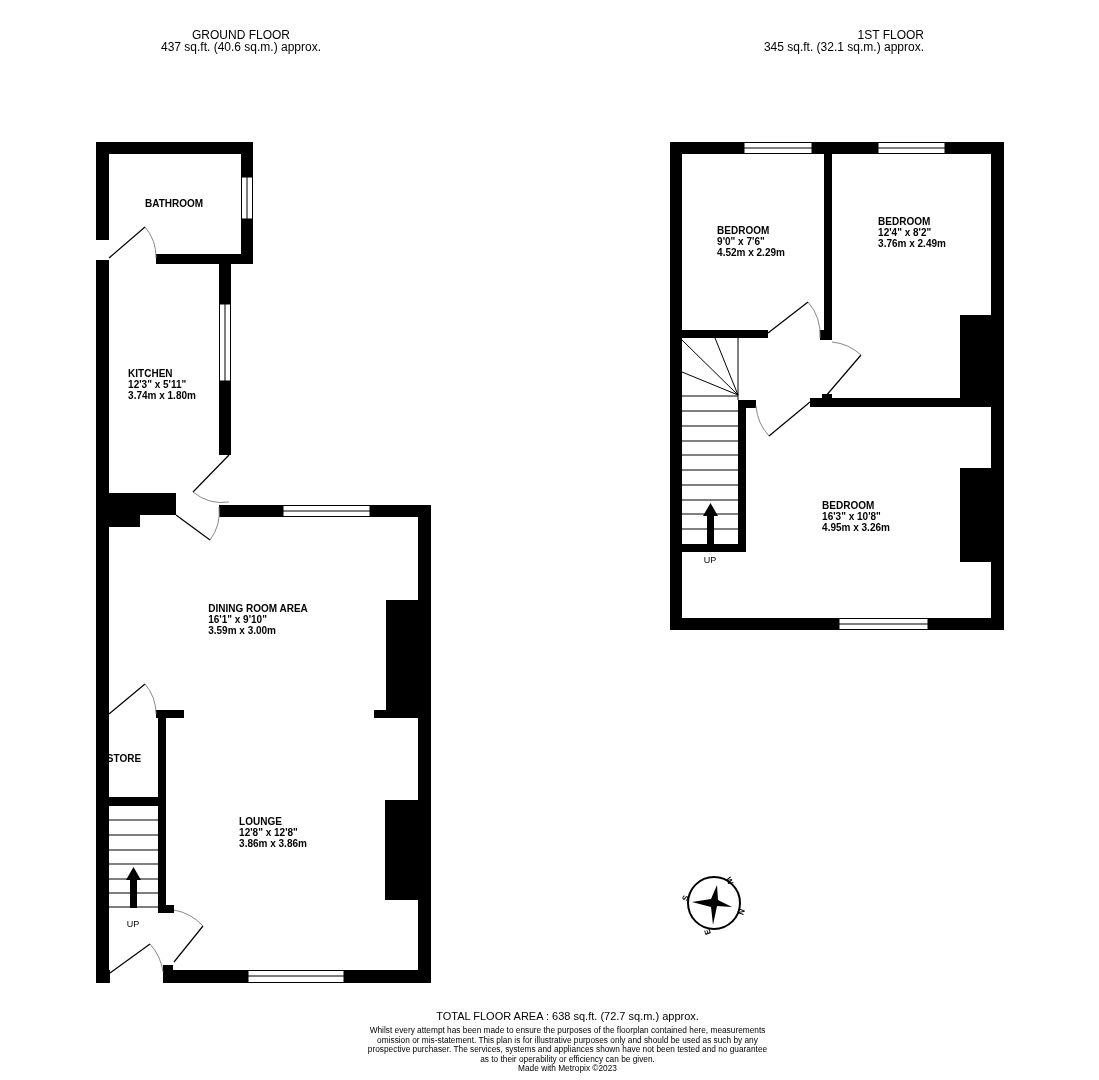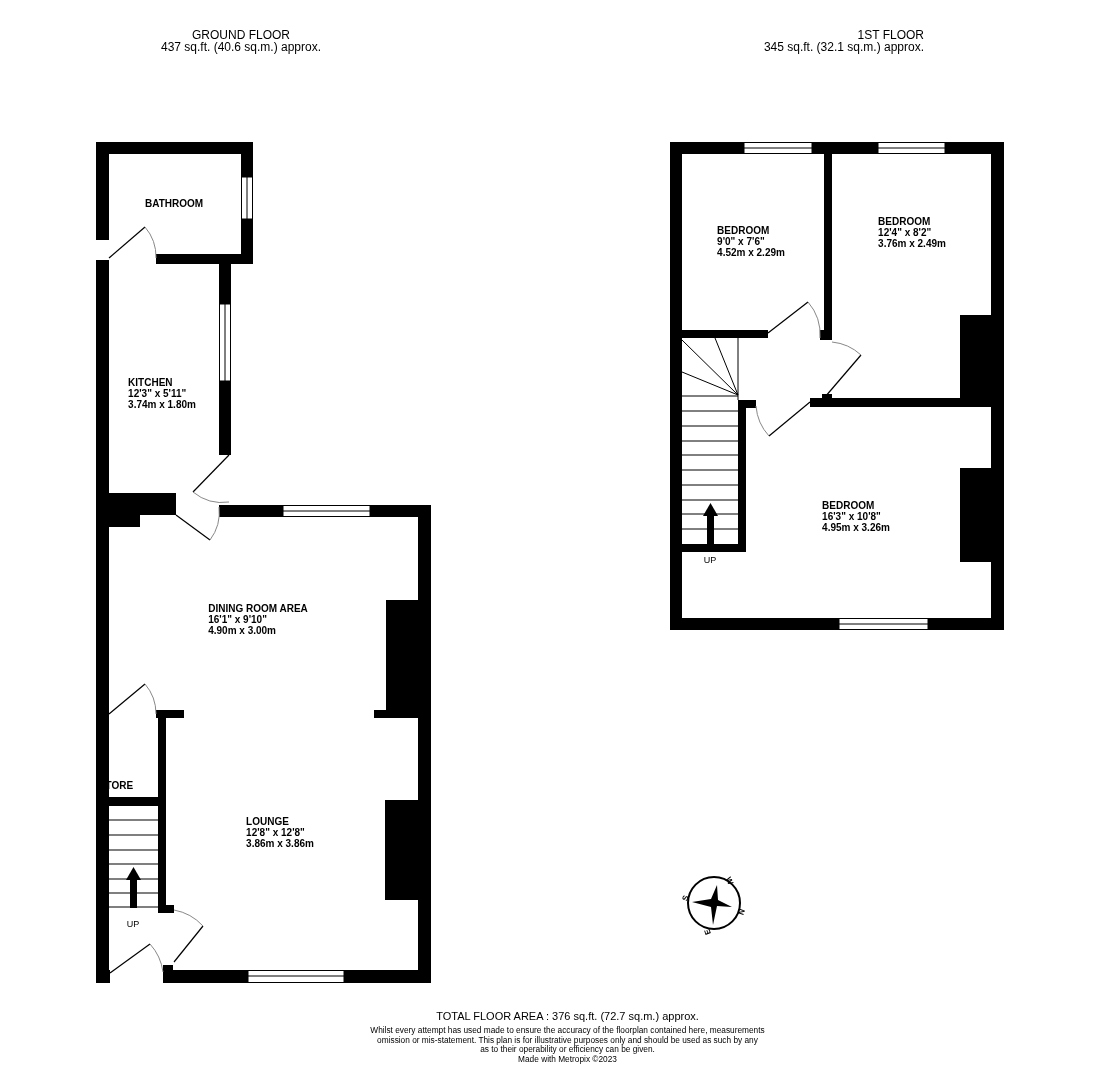--- a/index.html
+++ b/index.html
@@ -167,34 +167,34 @@
     <text class="compass-letter" x="13" y="-21" text-anchor="middle" transform="rotate(65 13 -21)">W</text>
     <text class="compass-letter" x="25" y="8" text-anchor="middle" transform="rotate(110 25 8)">N</text>
     <text class="compass-letter" x="-4" y="28" text-anchor="middle" transform="rotate(-110 -4 28)">E</text>
     <text class="compass-letter" x="-26" y="-4" text-anchor="middle" transform="rotate(-70 -26 -4)">S</text>
   </g>
 </svg>
 
 <div class="room-label" style="left:174px; top:198px;">
   <div>BATHROOM</div>
 </div>
-<div class="room-label" style="left:162px; top:377px;">
+<div class="room-label" style="left:162px; top:368px;">
   <div>KITCHEN</div>
   <div>12'3"  x 5'11"</div>
   <div>3.74m  x 1.80m</div>
 </div>
 <div class="room-label" style="left:258px; top:603px;">
   <div>DINING ROOM AREA</div>
   <div>16'1"  x 9'10"</div>
-  <div>4.90m  x 3.00m</div>
-</div>
-<div class="room-label" style="left:116px; top:753px;margin-top:27px;">
+  <div>3.59m  x 3.00m</div>
+</div>
+<div class="room-label" style="left:124px; top:753px;">
   <div>STORE</div>
 </div>
-<div class="room-label" style="left:280px; top:816px;">
+<div class="room-label" style="left:273px; top:816px;">
   <div>LOUNGE</div>
   <div>12'8"  x 12'8"</div>
   <div>3.86m  x 3.86m</div>
 </div>
 <div class="up-label" style="left:133px; top:920px;">UP</div>
 
 <div class="room-label" style="left:751px; top:225px;">
   <div>BEDROOM</div>
   <div>9'0"  x 7'6"</div>
   <div>4.52m  x 2.29m</div>
@@ -205,20 +205,21 @@
   <div>3.76m  x 2.49m</div>
 </div>
 <div class="room-label" style="left:856px; top:500px;">
   <div>BEDROOM</div>
   <div>16'3"  x 10'8"</div>
   <div>4.95m  x 3.26m</div>
 </div>
 <div class="up-label" style="left:710px; top:556px;">UP</div>
 
 <div class="footer">
-  <div class="total">TOTAL FLOOR AREA : 376 sq.ft. (72.7 sq.m.) approx.</div>
+  <div class="total">TOTAL FLOOR AREA : 638 sq.ft. (72.7 sq.m.) approx.</div>
   <div class="disclaimer">
-    <div>Whilst every attempt has used made to ensure the accuracy of the floorplan contained here, measurements</div>
+    <div>Whilst every attempt has been made to ensure the purposes of the floorplan contained here, measurements</div>
     <div>omission or mis-statement. This plan is for illustrative purposes only and should be used as such by any</div>
+    <div>prospective purchaser. The services, systems and appliances shown have not been tested and no guarantee</div>
     <div>as to their operability or efficiency can be given.</div>
   </div>
   <div class="made">Made with Metropix ©2023</div>
 </div>
 
 </body></html>

